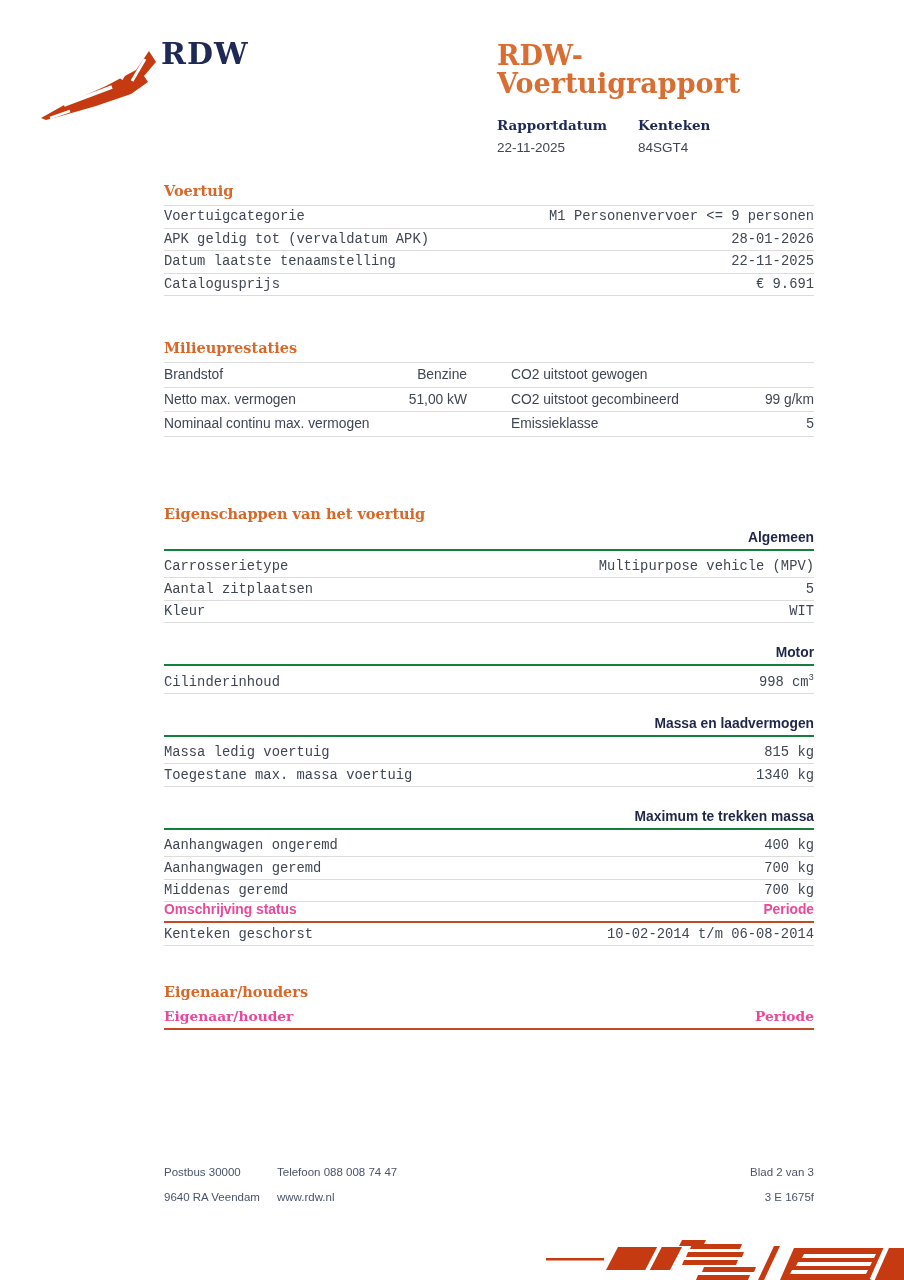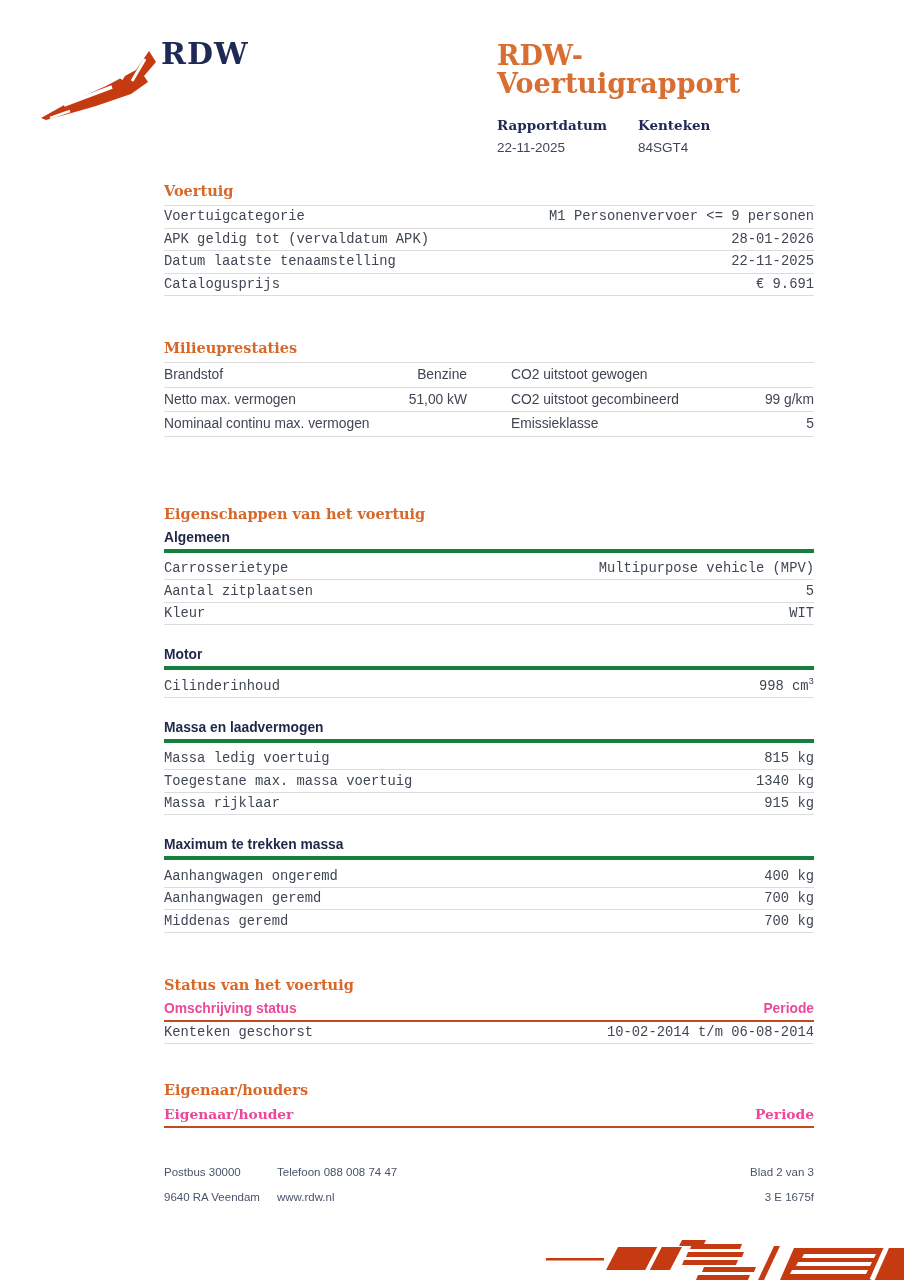--- a/index.html
+++ b/index.html
@@ -32,21 +32,21 @@
   .gap-milieu{margin-top:43px;}
   .m-row{display:flex;align-items:center;height:23.6px;font-size:13.8px;border-bottom:1px solid #dcdcdc;}
   .m-ll{width:215px;}
   .m-lv{width:88px;text-align:right;}
   .m-rl{width:218px;margin-left:44px;}
   .m-rv{flex:1;text-align:right;}
 
   .gap-eigenschappen{margin-top:68px;}
   .sec-title.plain{margin-bottom:8px;}
   .sub-title{font-weight:bold;font-size:13.8px;color:#1e2749;padding-bottom:4px;
-             border-bottom:4px solid #15803d;}
+             border-bottom:2px solid #15803d;text-align:right;}
   .sub-rows{padding-top:5px;}
   .sub-gap{margin-top:22px;}
 
   .gap-status{margin-top:43px;}
   .cols-head{display:flex;justify-content:space-between;align-items:baseline;
              font-weight:bold;font-size:13.8px;color:#ec4899;padding-bottom:4px;
              border-bottom:2px solid #c54a24;}
   .cols-head.serif{font-family:"DejaVu Serif",serif;gap:28px;}
   .gap-eigenaar{margin-top:37px;}
 
@@ -165,24 +165,20 @@
       <div class="sub-title">Massa en laadvermogen</div>
       <div class="sub-rows">
         <div class="row">
           <span class="lbl">Massa ledig voertuig</span>
           <span class="val">815 kg</span>
         </div>
         <div class="row">
           <span class="lbl">Toegestane max. massa voertuig</span>
           <span class="val">1340 kg</span>
         </div>
-        <div class="row">
-          <span class="lbl">Massa rijklaar</span>
-          <span class="val">915 kg</span>
-        </div>
       </div>
     </div>
 
     <div class="sub-gap">
       <div class="sub-title">Maximum te trekken massa</div>
       <div class="sub-rows">
         <div class="row">
           <span class="lbl">Aanhangwagen ongeremd</span>
           <span class="val">400 kg</span>
         </div>
@@ -190,21 +186,20 @@
           <span class="lbl">Aanhangwagen geremd</span>
           <span class="val">700 kg</span>
         </div>
         <div class="row">
           <span class="lbl">Middenas geremd</span>
           <span class="val">700 kg</span>
         </div>
       </div>
     </div>
 
-    <div class="sec-title plain gap-status">Status van het voertuig</div>
     <div>
       <div class="cols-head">
         <span>Omschrijving status</span>
         <span>Periode</span>
       </div>
       <div class="row">
         <span class="lbl">Kenteken geschorst</span>
         <span class="val">10-02-2014 t/m 06-08-2014</span>
       </div>
     </div>

